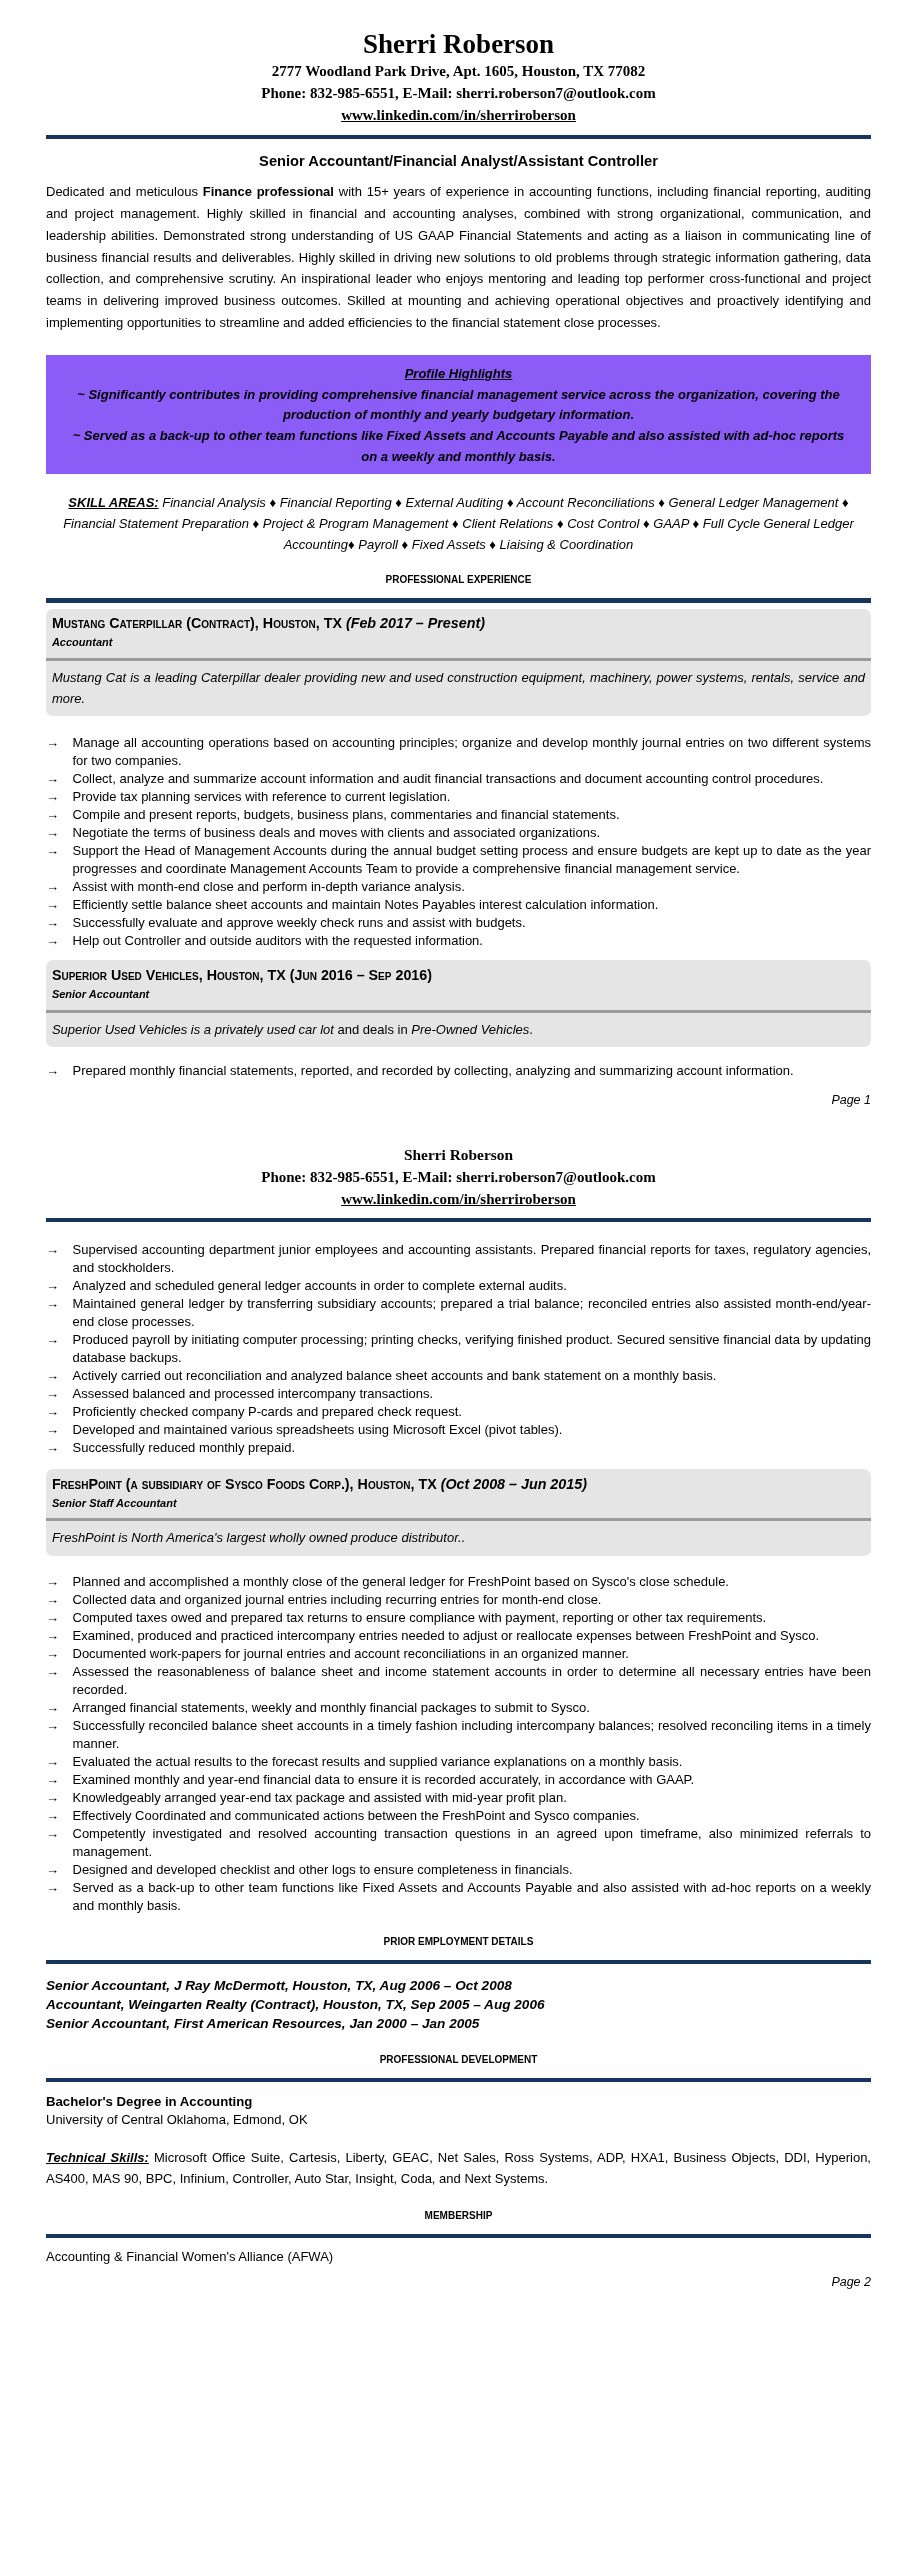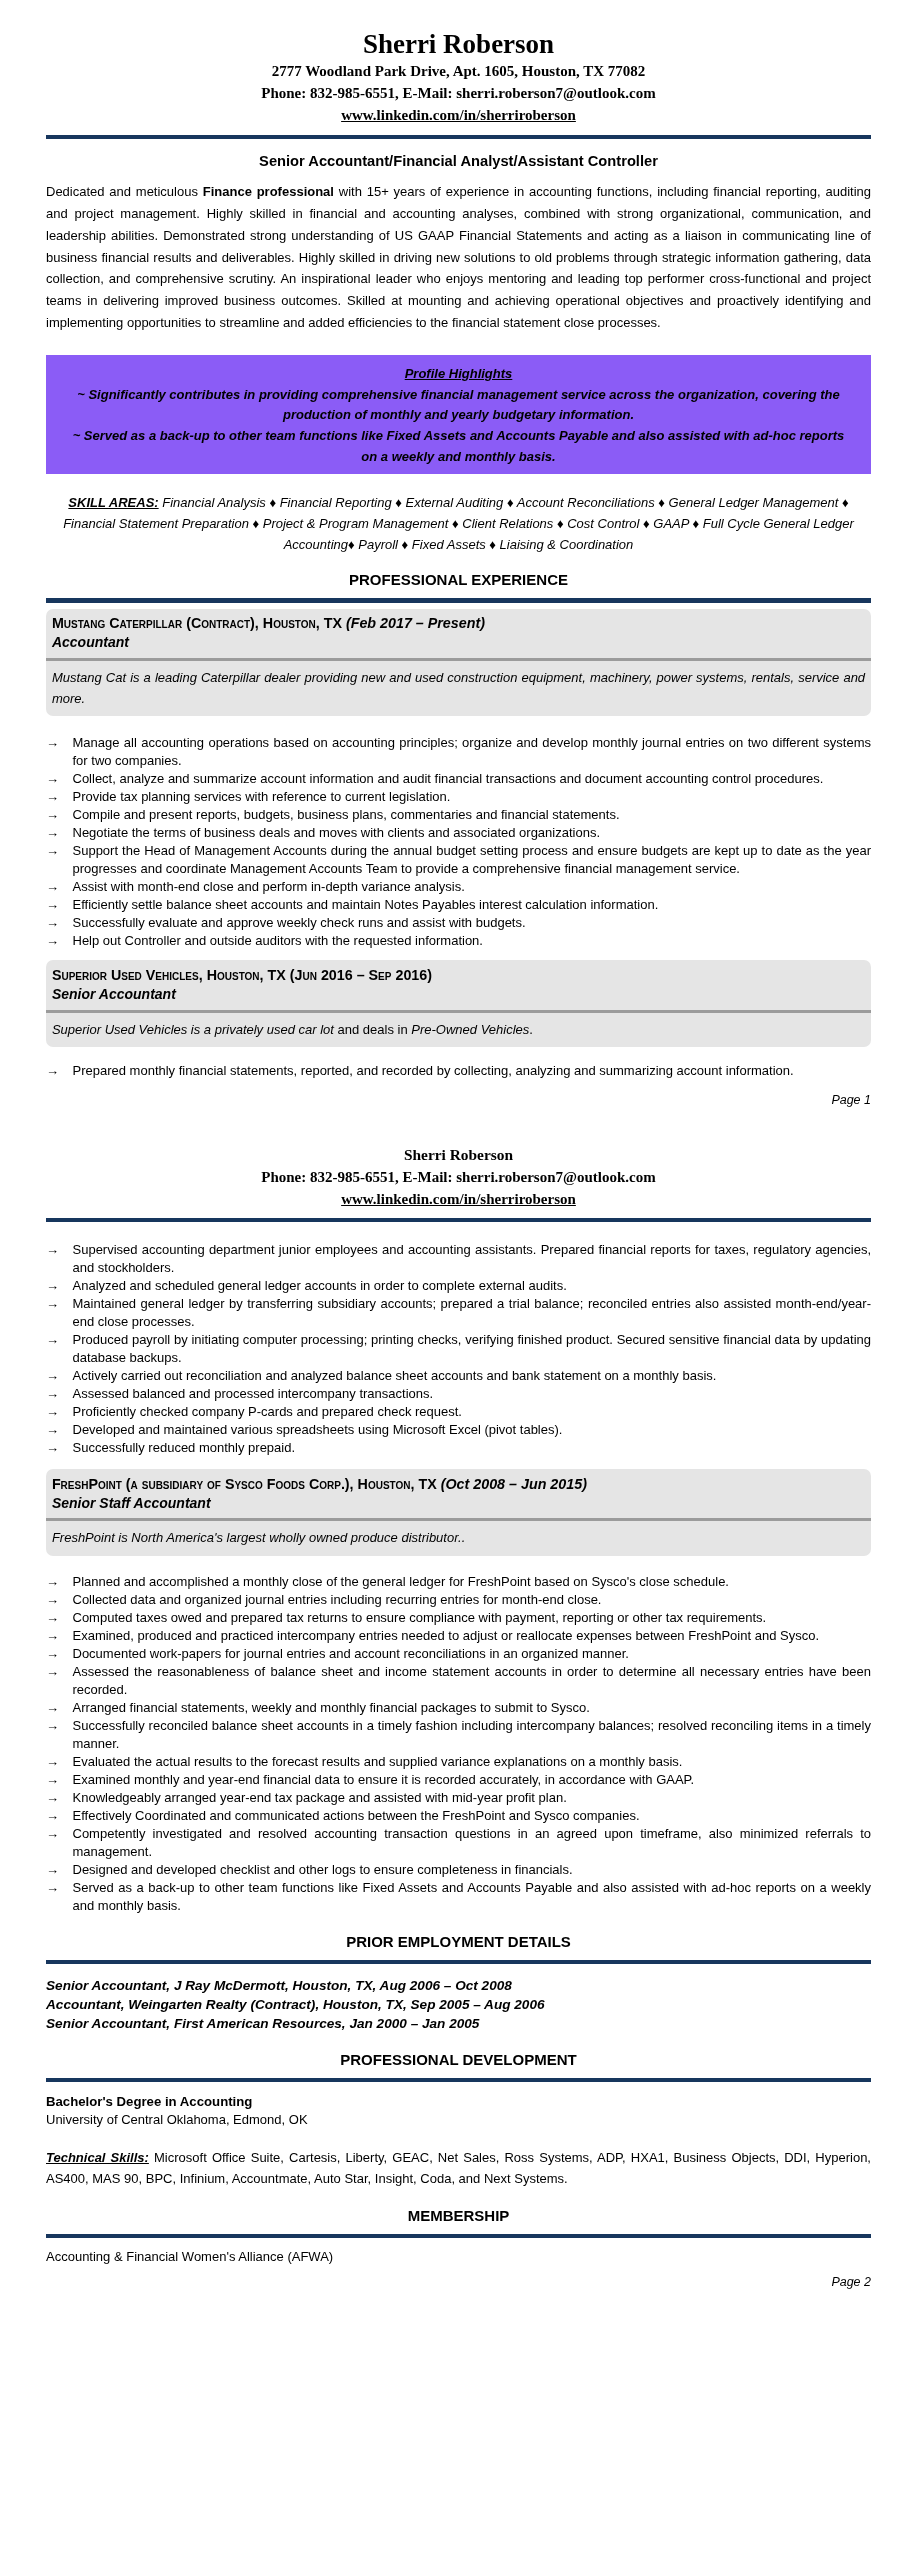--- a/index.html
+++ b/index.html
@@ -29,30 +29,30 @@
     text-align:center; font-weight:bold; font-style:italic;
     font-size:13px; line-height:20.6px;
   }
   .highlights-title { text-decoration:underline; }
 
   
   .skills { margin-top:17.6px; text-align:center; font-style:italic; font-size:13px; line-height:21px; }
   .skills-label { font-weight:bold; text-decoration:underline; }
 
   
-  .sect { text-align:center; font-weight:bold; font-size:15px; line-height:17.6px; margin-top:16px; }
+  .sect { text-align:center; font-weight:bold; font-size:10px; line-height:17.6px; margin-top:16px; }
   .sect-rule { height:4.4px; background:#17365D; margin-top:9.6px; }
 
   
   .jobbox { background:#e5e5e5; margin-top:5.9px;border-radius:7px; }
   .job-head { padding:5.9px 5.9px 0; font-size:14.3px; line-height:19px; }
   .company { font-weight:bold; font-variant:small-caps; }
   .dates-it { font-weight:bold; font-style:italic; }
   .dates-sc { font-weight:bold; font-variant:small-caps; }
-  .job-title { padding:0 5.9px 5.9px; font-weight:bold; font-style:italic; font-size:14px; line-height:19px; }
+  .job-title { padding:0 5.9px 5.9px; font-weight:bold; font-style:italic; font-size:11px; line-height:19px; }
   .job-div { height:2.9px; background:#9B9B9B; }
   .job-desc { padding:5.9px 5.9px 7.3px; font-size:13px; line-height:21px; text-align:justify; }
   .seg { font-style:normal; }
   .seg.it { font-style:italic; }
 
   
   .bullets { margin-top:17.6px; }
   .bullet { display:flex; font-size:13px; line-height:18px; }
   .arrow { flex:0 0 26.5px; }
   .btext { flex:1; text-align:justify; }
@@ -333,21 +333,21 @@
 
       <div>Senior Accountant, First American Resources, Jan 2000 – Jan 2005</div>
     </div>
 
   <div class="sect" style="margin-top:17.6px;">PROFESSIONAL DEVELOPMENT</div>
   <div class="sect-rule"></div>
 
   <div class="degree">Bachelor's Degree in Accounting</div>
   <div class="school">University of Central Oklahoma, Edmond, OK</div>
 
-  <div class="tech"><span class="tech-label">Technical Skills:</span><span> Microsoft Office Suite, Cartesis, Liberty, GEAC, Net Sales, Ross Systems, ADP, HXA1, Business Objects, DDI, Hyperion, AS400, MAS 90, BPC, Infinium, Accountmate, Auto Star, Insight, Coda, and Next Systems.</span></div>
+  <div class="tech"><span class="tech-label">Technical Skills:</span><span> Microsoft Office Suite, Cartesis, Liberty, GEAC, Net Sales, Ross Systems, ADP, HXA1, Business Objects, DDI, Hyperion, AS400, MAS 90, BPC, Infinium, Controller, Auto Star, Insight, Coda, and Next Systems.</span></div>
 
   <div class="sect" style="margin-top:17.6px;">MEMBERSHIP</div>
   <div class="sect-rule"></div>
 
   <div class="afwa">Accounting &amp; Financial Women's Alliance (AFWA)</div>
 
   <div class="pagefoot foot2">Page 2</div>
 
 </div>
 

